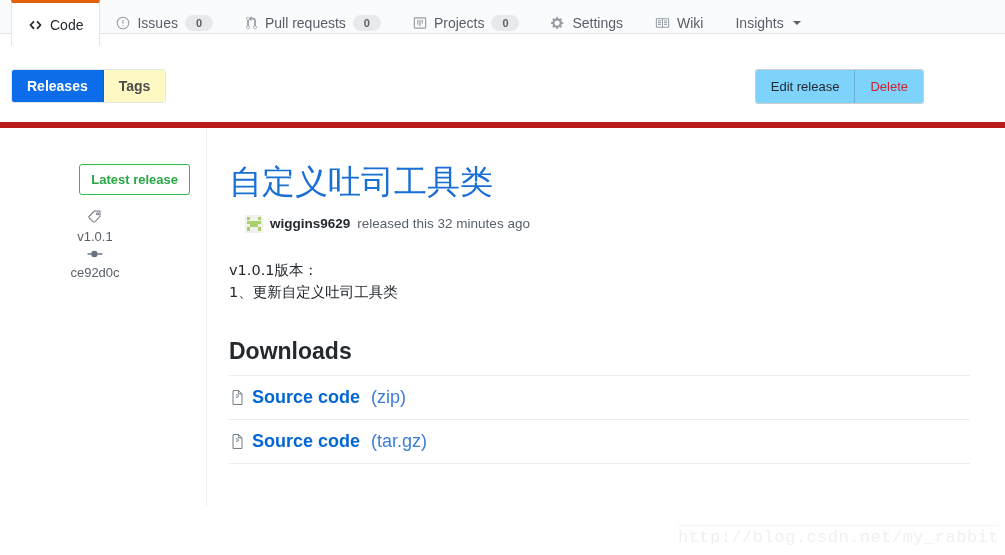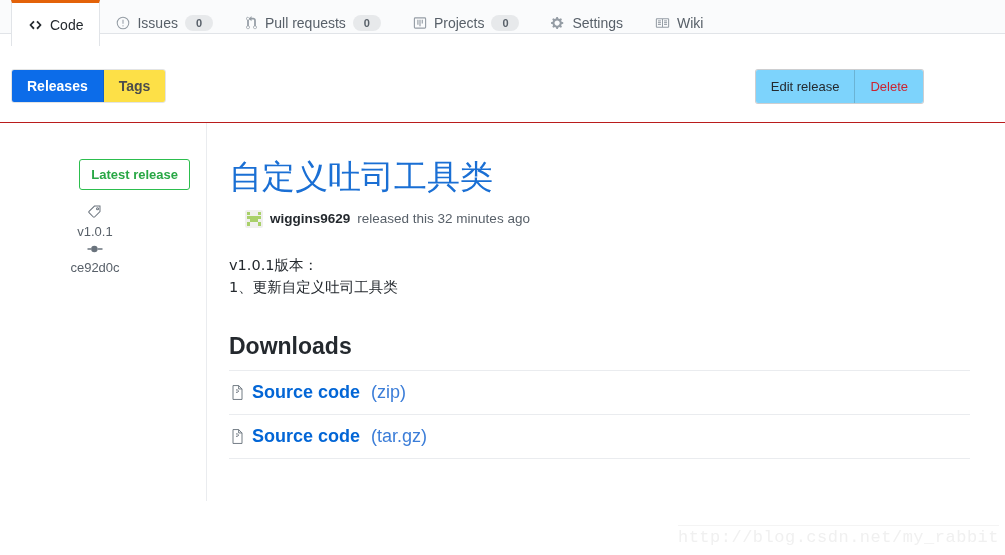--- a/index.html
+++ b/index.html
@@ -100,21 +100,21 @@
     display: flex;
     border-radius: 3px;
     overflow: hidden;
     border: 1px solid rgba(27,31,35,0.12);
   }
   .seg {
     font-size: 14px;
     font-weight: bold;
     padding: 8px 15px;
     line-height: 16px;
-    background: #fde047;
+    background: #fef9c3;
     color: #4c4c4c;
     cursor: pointer;
     border-right: 1px solid rgba(27,31,35,0.15);
   }
   .seg:last-child { border-right: none; }
   .seg.active {
     background: #0c6ce9;
     color: #ffffff;
   }
 
@@ -139,21 +139,21 @@
     border-right: 1px solid rgba(27,31,35,0.18);
   }
   .act-btn:last-child { border-right: none; }
   .act-btn.danger { color: #cb2431; }
 
   
   .content {
     position: absolute;
     left: 0; top: 122px;
     width: 1005px;
-    border-top: 1px solid #b91c1c;
+    border-top: 6px solid #b91c1c;
   }
   .release-row {
     display: flex;
     padding-top: 0px;
   }
   .release-meta {
     width: 206px;
     flex: none;
     box-sizing: border-box;
     padding-right: 16px;
@@ -335,20 +335,24 @@
             <line x1="2.8" y1="7.6" x2="6.2" y2="7.6"></line>
             <line x1="2.8" y1="9.6" x2="6.2" y2="9.6"></line>
             <line x1="9.8" y1="5.6" x2="13.2" y2="5.6"></line>
             <line x1="9.8" y1="7.6" x2="13.2" y2="7.6"></line>
             <line x1="9.8" y1="9.6" x2="13.2" y2="9.6"></line>
           </svg>
       </span>
       <span class="nav-label">Wiki</span>
     </div>
 
+    <div class="nav-item">
+      <span class="nav-label">Insights</span>
+      <span class="caret"></span>
+    </div>
 
   </div>
 </div>
 
 <div class="subhead">
 
   <div class="btn-group">
     <div class="seg active">Releases</div>
     <div class="seg">Tags</div>
   </div>

